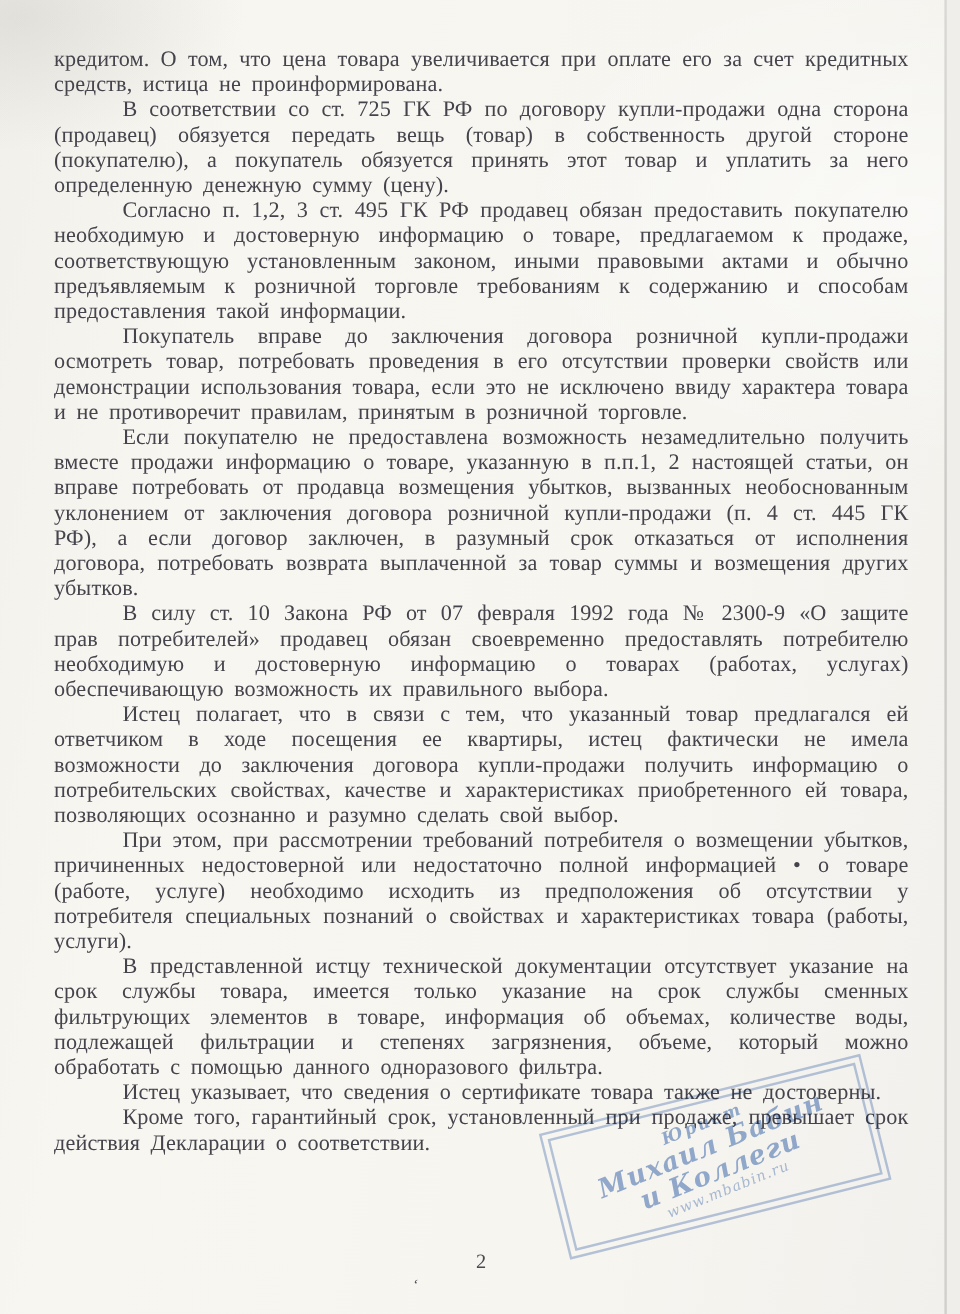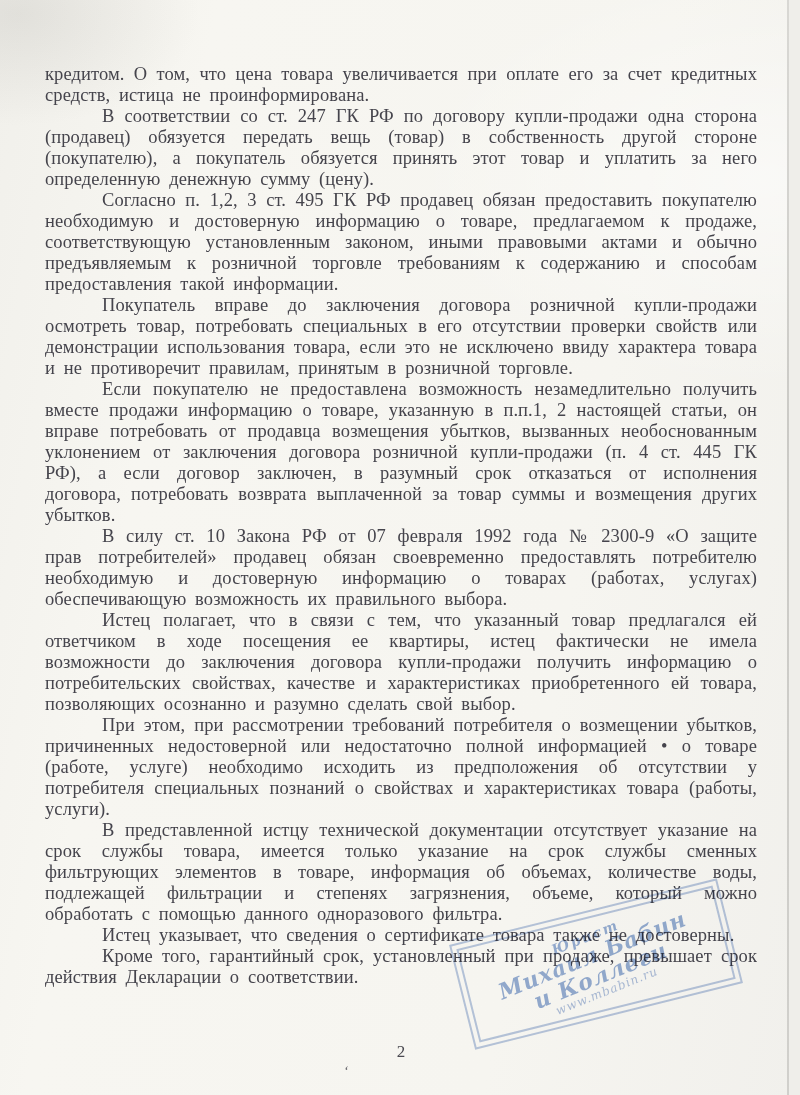--- a/index.html
+++ b/index.html
@@ -14,21 +14,21 @@
   .scan-edge-line{
     position:absolute;top:0;bottom:0;right:11px;width:2px;
     background:linear-gradient(#cfceca,#bdbcb8 40%,#c6c5c1);opacity:.75;
   }
   .scan-edge-strip{
     position:absolute;top:0;bottom:0;right:0;width:11px;background:#efeeea;
   }
   .doc-text{
     position:absolute;left:45px;top:40px;width:712px;
     font-size:18.5px;line-height:21px;color:#45444c;
-    text-align:justify;word-spacing:4px;letter-spacing:.1px;margin-top:24px;
+    text-align:justify;word-spacing:4px;letter-spacing:.1px;
   }
   .doc-text p{margin:0;text-indent:57px;}
   .doc-text p.cont{text-indent:0;}
   .page-number{
     position:absolute;left:45px;top:1042px;width:712px;text-align:center;
     font-size:17px;color:#4a4950;
   }
   .ink-speck{
     position:absolute;left:344px;top:1063px;font-size:13px;color:#55545b;
     transform:rotate(8deg);
@@ -59,23 +59,23 @@
   .stamp-suffix{font-size:22px;letter-spacing:1px;}
   .stamp-site{font-size:12px;font-weight:normal;letter-spacing:1px;color:rgba(118,148,202,.7);}
 </style>
 </head>
 <body>
 
 <div class="page">
 
   <div class="doc-text" id="doc-paragraphs">
       <p class="cont">кредитом. О том, что цена товара увеличивается при оплате его за счет кредитных средств, истица не проинформирована.</p>
-      <p>В соответствии со ст. 247 ГК РФ по договору купли-продажи одна сторона (продавец) обязуется передать вещь (товар) в собственность другой стороне (покупателю), а покупатель обязуется принять этот товар и уплатить за него определенную денежную сумму (цену).</p>
+      <p>В соответствии со ст. 725 ГК РФ по договору купли-продажи одна сторона (продавец) обязуется передать вещь (товар) в собственность другой стороне (покупателю), а покупатель обязуется принять этот товар и уплатить за него определенную денежную сумму (цену).</p>
       <p>Согласно п. 1,2, 3 ст. 495 ГК РФ продавец обязан предоставить покупателю необходимую и достоверную информацию о товаре, предлагаемом к продаже, соответствующую установленным законом, иными правовыми актами и обычно предъявляемым к розничной торговле требованиям к содержанию и способам предоставления такой информации.</p>
-      <p>Покупатель вправе до заключения договора розничной купли-продажи осмотреть товар, потребовать специальных в его отсутствии проверки свойств или демонстрации использования товара, если это не исключено ввиду характера товара и не противоречит правилам, принятым в розничной торговле.</p>
+      <p>Покупатель вправе до заключения договора розничной купли-продажи осмотреть товар, потребовать проведения в его отсутствии проверки свойств или демонстрации использования товара, если это не исключено ввиду характера товара и не противоречит правилам, принятым в розничной торговле.</p>
       <p>Если покупателю не предоставлена возможность незамедлительно получить вместе продажи информацию о товаре, указанную в п.п.1, 2 настоящей статьи, он вправе потребовать от продавца возмещения убытков, вызванных необоснованным уклонением от заключения договора розничной купли-продажи (п. 4 ст. 445 ГК РФ), а если договор заключен, в разумный срок отказаться от исполнения договора, потребовать возврата выплаченной за товар суммы и возмещения других убытков.</p>
       <p>В силу ст. 10 Закона РФ от 07 февраля 1992 года № 2300-9 «О защите прав потребителей» продавец обязан своевременно предоставлять потребителю необходимую и достоверную информацию о товарах (работах, услугах) обеспечивающую возможность их правильного выбора.</p>
       <p>Истец полагает, что в связи с тем, что указанный товар предлагался ей ответчиком в ходе посещения ее квартиры, истец фактически не имела возможности до заключения договора купли-продажи получить информацию о потребительских свойствах, качестве и характеристиках приобретенного ей товара, позволяющих осознанно и разумно сделать свой выбор.</p>
       <p>При этом, при рассмотрении требований потребителя о возмещении убытков, причиненных недостоверной или недостаточно полной информацией • о товаре (работе, услуге) необходимо исходить из предположения об отсутствии у потребителя специальных познаний о свойствах и характеристиках товара (работы, услуги).</p>
       <p>В представленной истцу технической документации отсутствует указание на срок службы товара, имеется только указание на срок службы сменных фильтрующих элементов в товаре, информация об объемах, количестве воды, подлежащей фильтрации и степенях загрязнения, объеме, который можно обработать с помощью данного одноразового фильтра.</p>
       <p>Истец указывает, что сведения о сертификате товара также не достоверны.</p>
       <p>Кроме того, гарантийный срок, установленный при продаже, превышает срок действия Декларации о соответствии.</p>
     </div>
 
   <div class="stamp">

